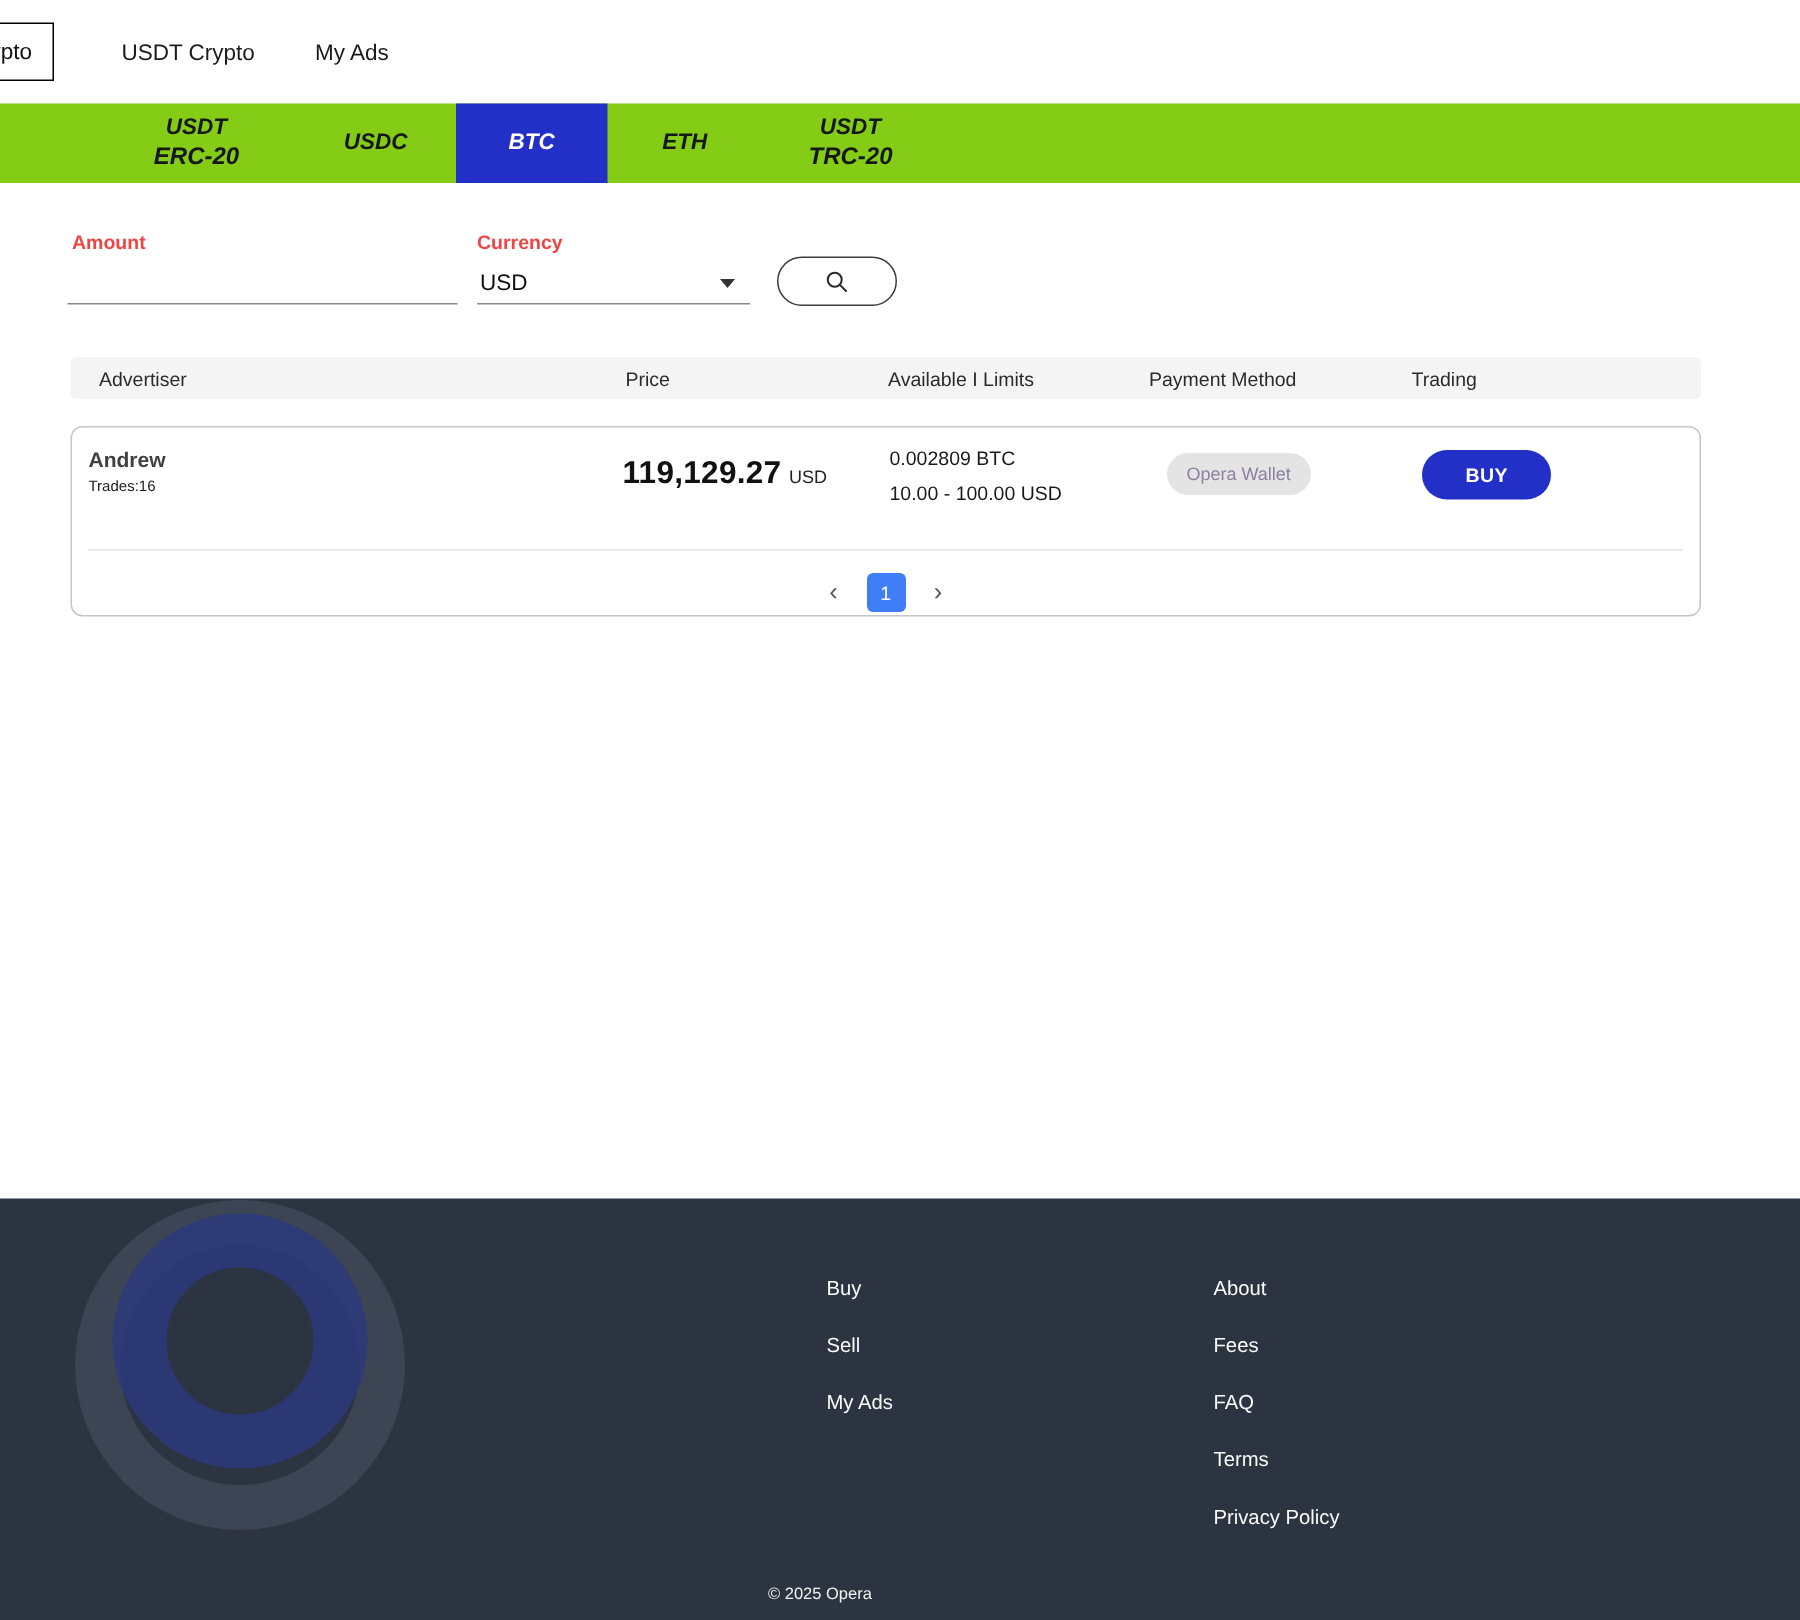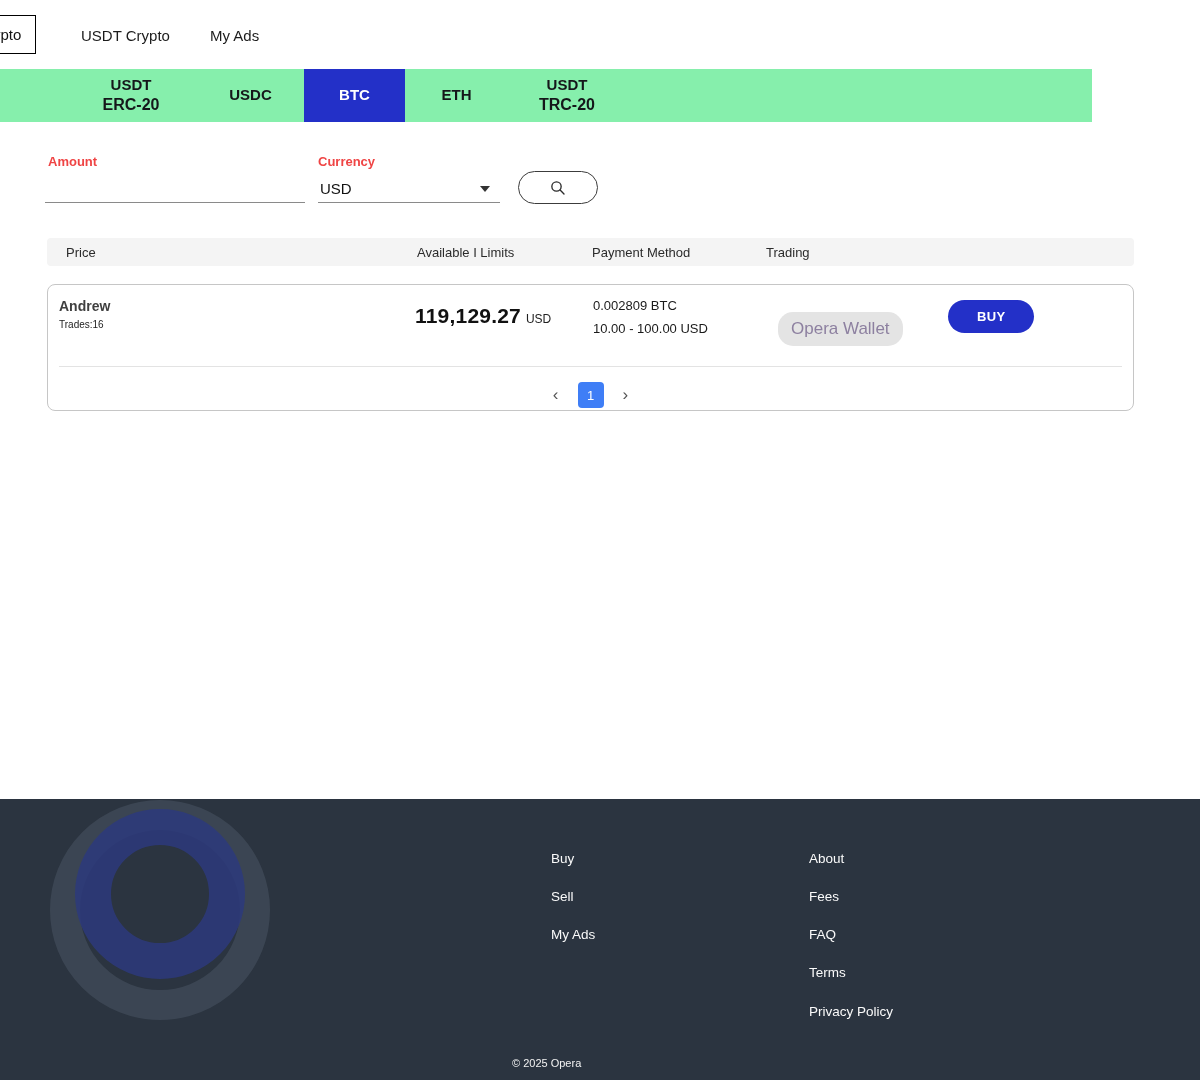--- a/index.html
+++ b/index.html
@@ -12,22 +12,22 @@
   .buy-box{
     position:absolute;left:-22px;top:15px;border:1px solid #000;
     padding:10px 14px;font-size:15px;color:#111;background:#fff;cursor:pointer;
   }
   .nav-link{position:absolute;top:27px;font-size:15px;color:#1c1c1c;cursor:pointer;}
   .nav-sell{left:81px;}
   .nav-myads{left:210px;}
 
   
   .tabbar{
-    position:absolute;left:0;top:69px;width:1092px;height:53px;background:#86efac;
-    display:flex;padding-left:65px;box-sizing:border-box;
+    position:absolute;left:0;top:69px;width:1200px;height:53px;background:#84cc16;
+    display:flex;padding-left:65px;box-sizing:border-box;font-style:italic;
   }
   .tab{
     display:flex;flex-direction:column;align-items:center;justify-content:center;
     font-size:15px;font-weight:bold;color:#15171a;cursor:pointer;line-height:1.25;
   }
   .tab .sub{font-size:16px;font-weight:bold;}
   .tab:nth-child(1){width:132px;}
   .tab:nth-child(2){width:107px;}
   .tab:nth-child(3){width:101px;}
   .tab:nth-child(4){width:103px;}
@@ -74,22 +74,22 @@
     padding:13px 0 0 11px;height:55px;
   }
   .adv-name{font-size:14px;font-weight:bold;color:#404040;}
   .adv-trades{font-size:10px;color:#222;margin-top:5px;}
   .price-cell{display:flex;align-items:baseline;margin-top:6px;}
   .price-big{font-size:21px;font-weight:bold;color:#111;letter-spacing:.2px;}
   .price-cur{font-size:12px;color:#222;margin-left:5px;}
   .avail-line{font-size:13px;color:#1a1a1a;}
   .avail-line + .avail-line{margin-top:8px;}
   .chip{
-    display:inline-block;background:#e4e4e4;color:#8d80a0;font-size:17px;
-    padding:7px 13px;border-radius:15px;margin-top:14px;cursor:default;
+    display:inline-block;background:#e4e4e4;color:#8d80a0;font-size:12px;
+    padding:7px 13px;border-radius:15px;margin-top:4px;cursor:default;
   }
   .buy-btn{
     display:inline-block;background:#2330c8;color:#fff;font-size:13px;font-weight:bold;
     border:none;border-radius:17px;padding:9px 29px;cursor:pointer;margin-top:2px;
     font-family:"Liberation Sans", sans-serif;letter-spacing:.3px;
   }
   .card-divider{border-top:1px solid #e3e3e3;margin:13px 11px 0 11px;}
   .pagination{
     height:56px;display:flex;align-items:center;justify-content:center;gap:13px;
   }
@@ -161,20 +161,21 @@
 <button class="search-btn">
   <span style="display:flex;">
     <svg width="18" height="18" viewBox="0 0 24 24">
       <circle cx="10" cy="10" r="6.2" fill="none" stroke="#2b2b2b" stroke-width="1.8"></circle>
       <line x1="14.8" y1="14.8" x2="20" y2="20" stroke="#2b2b2b" stroke-width="1.8" stroke-linecap="round"></line>
     </svg>
   </span>
 </button>
 
 <div class="thead">
+  <span>Advertiser</span>
   <span>Price</span>
   <span>Available I Limits</span>
   <span>Payment Method</span>
   <span>Trading</span>
 </div>
 
 <div class="card">
   <div class="offer-row">
     <div>
       <div class="adv-name">Andrew</div>

